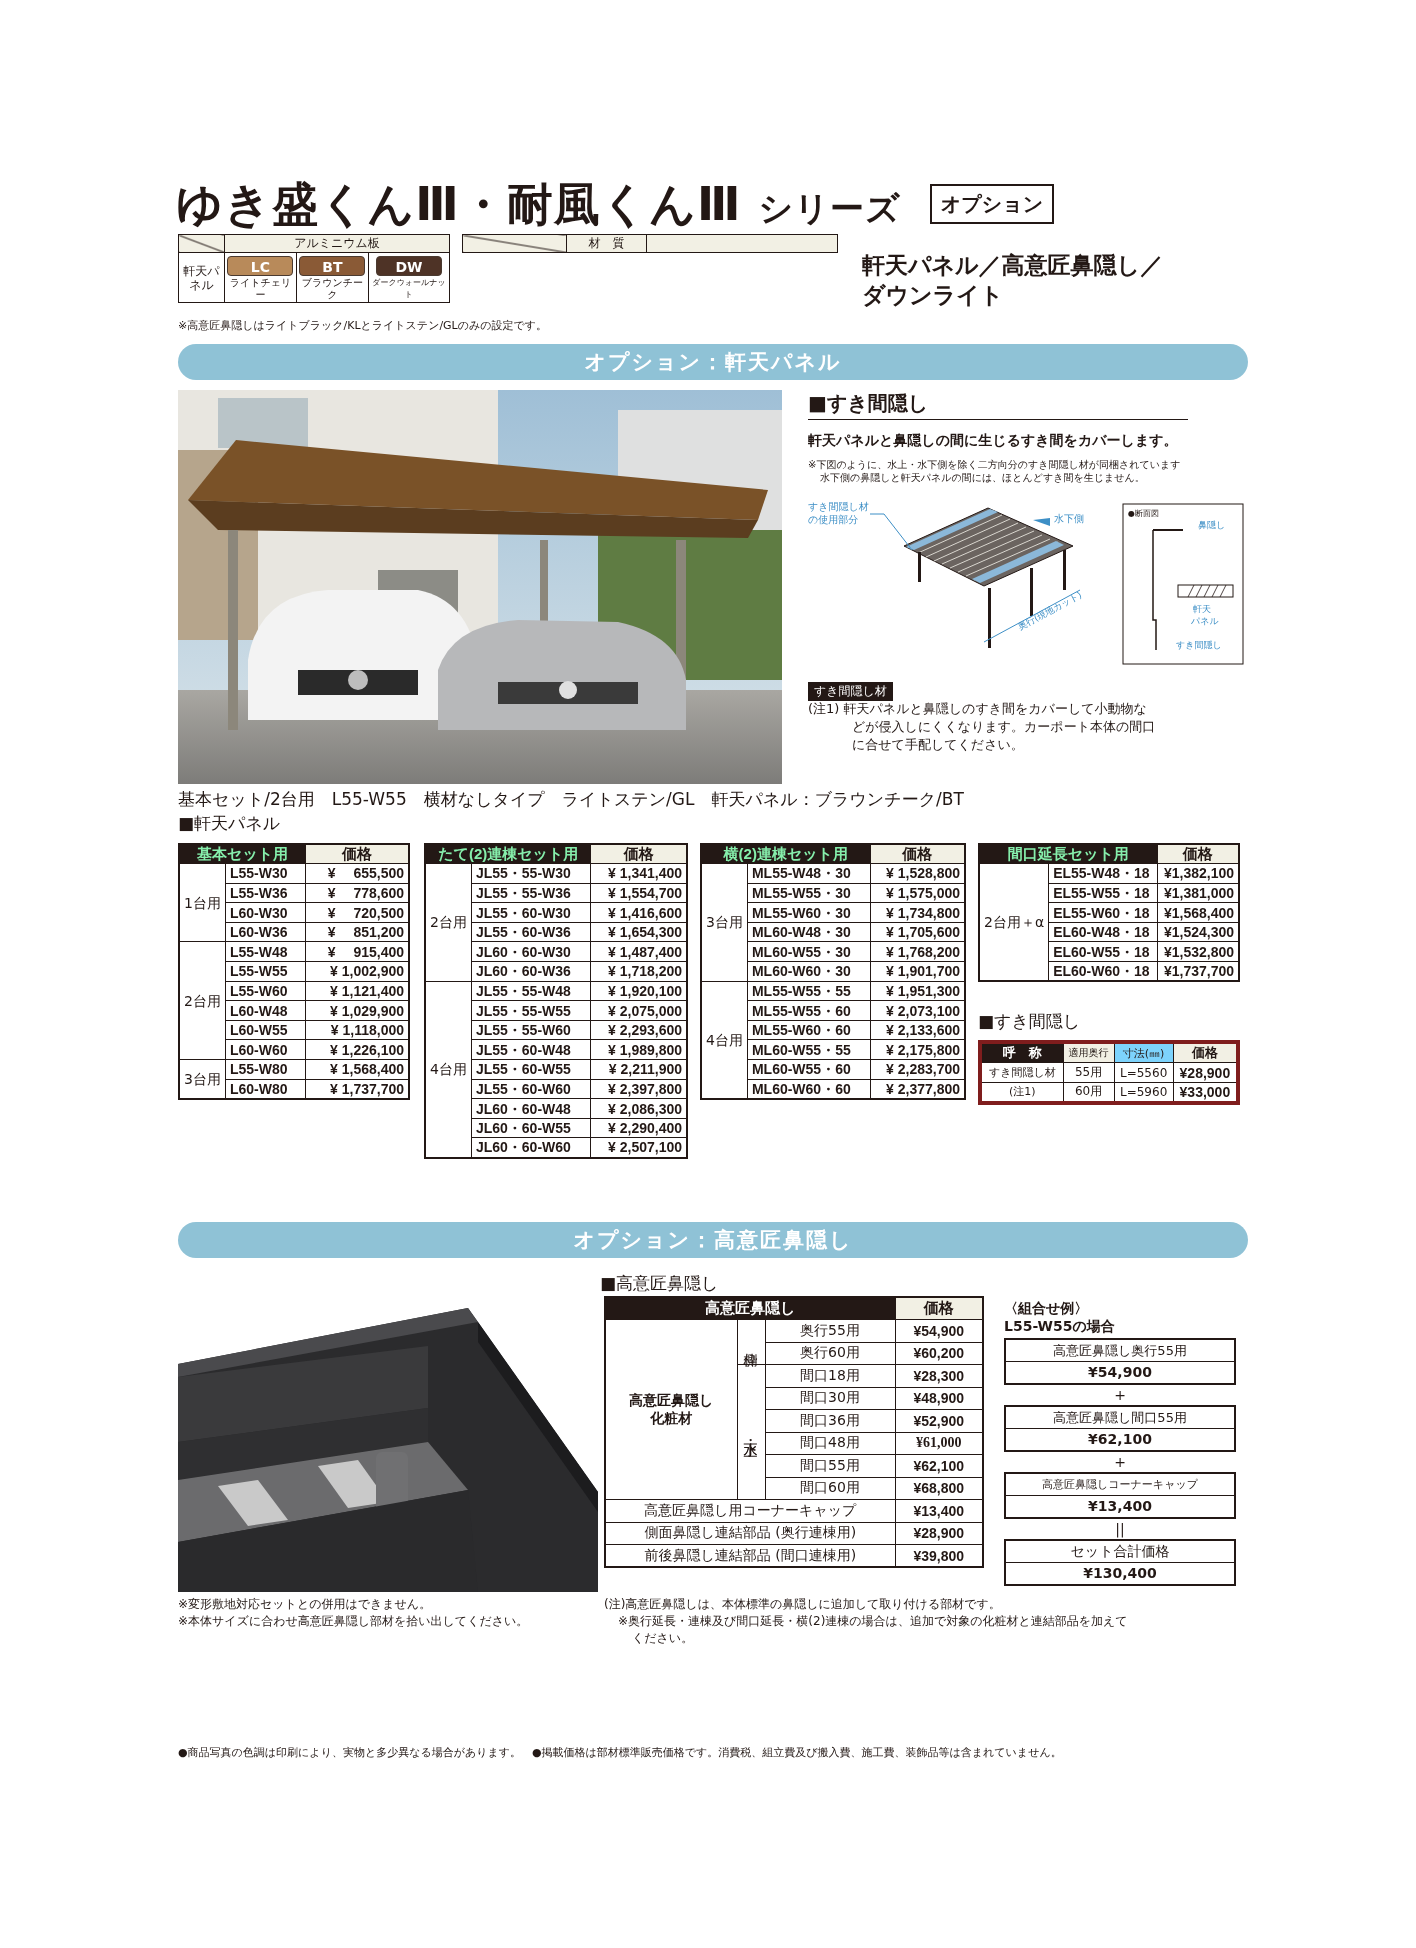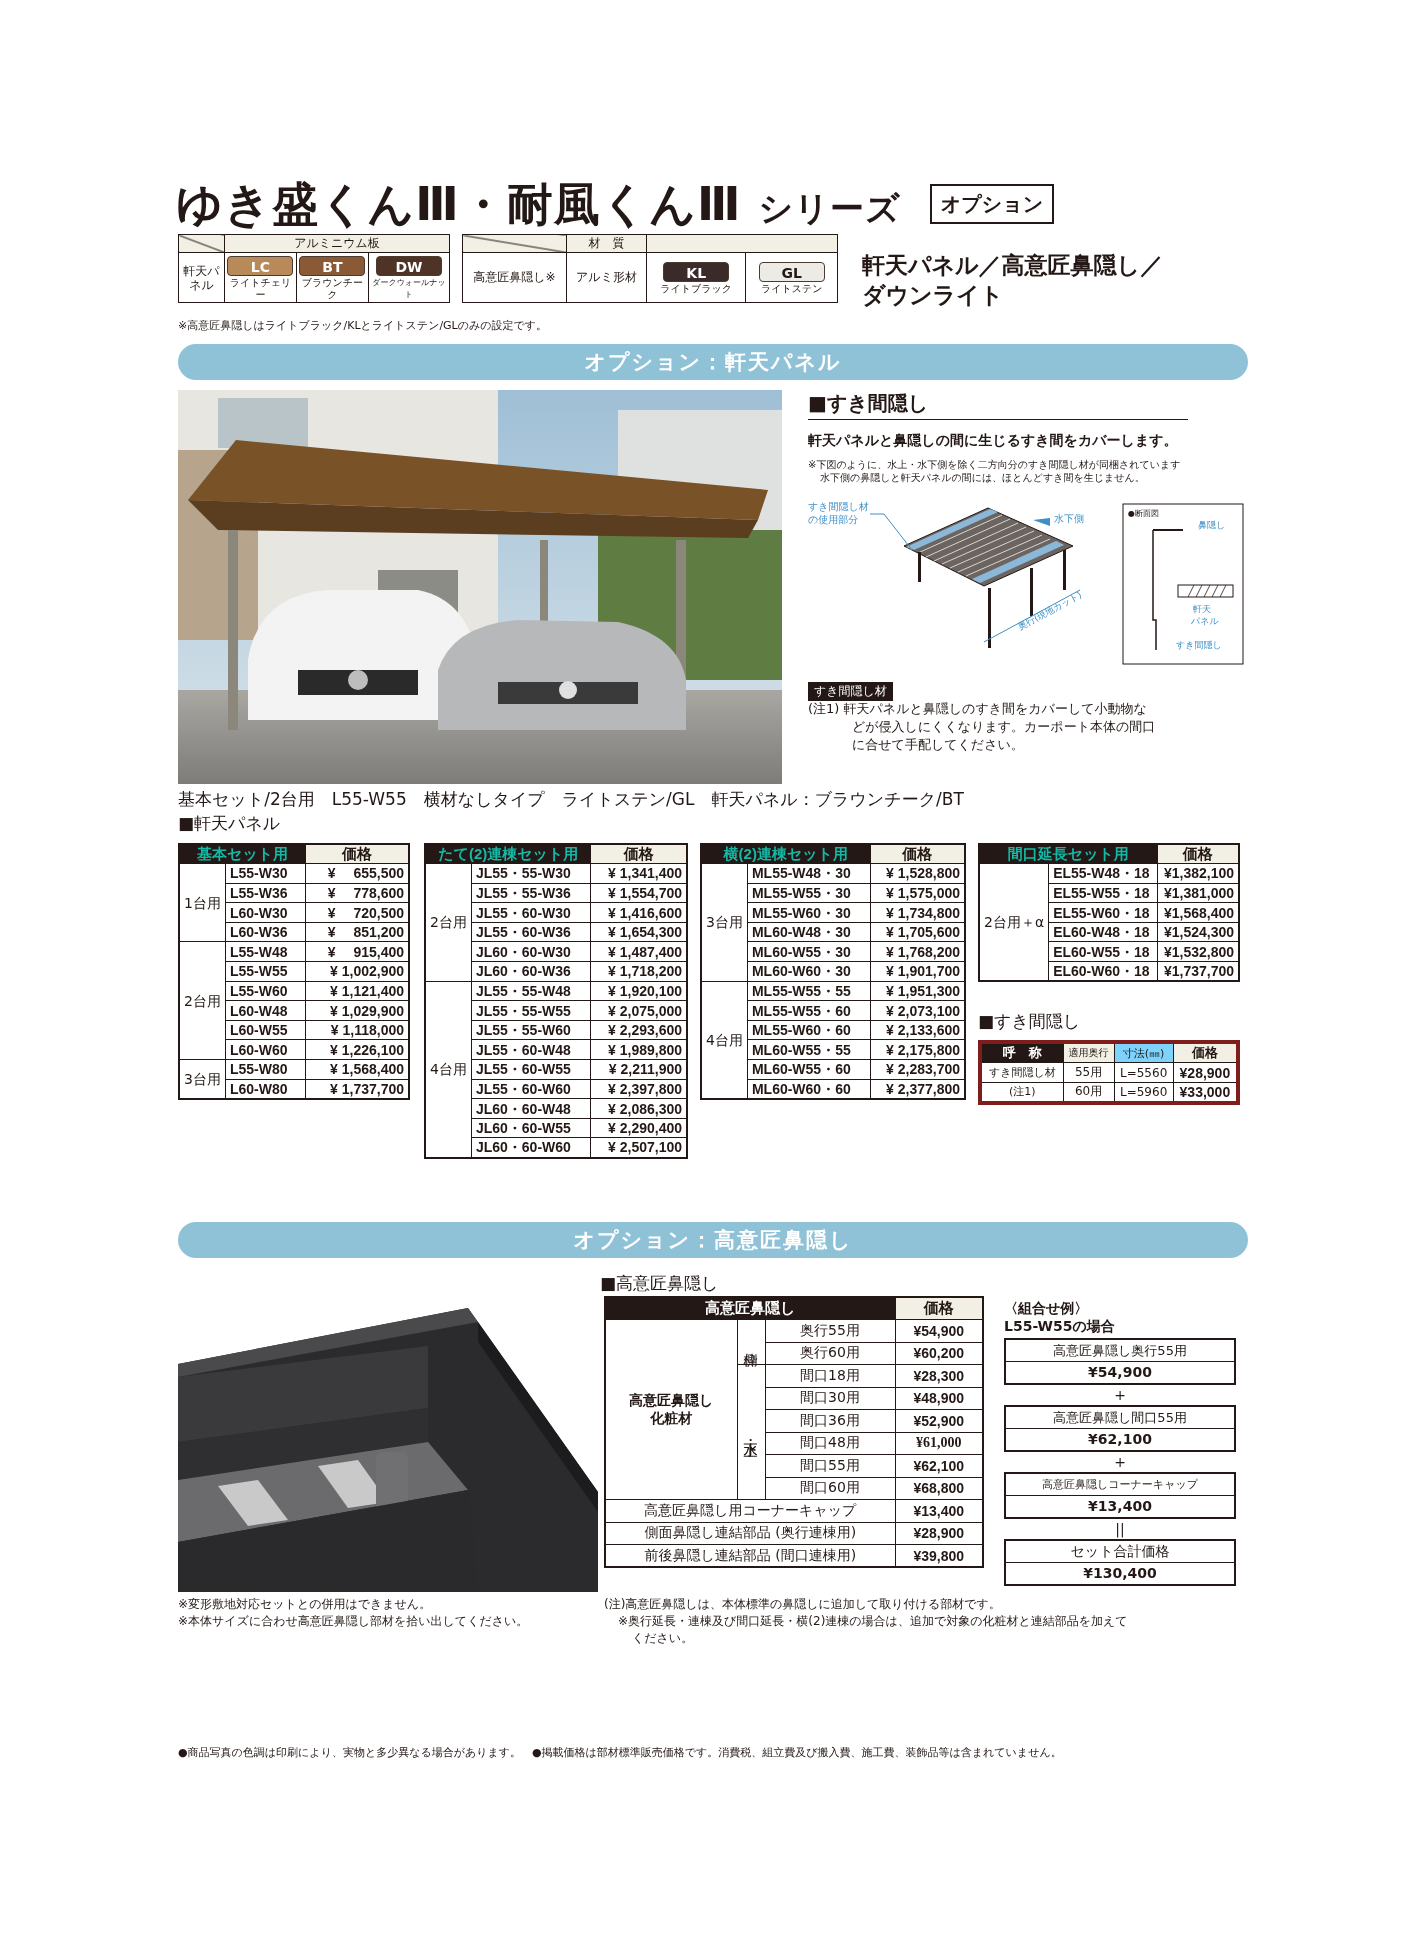--- a/index.html
+++ b/index.html
@@ -26,21 +26,21 @@
   
   .secbar { left: 178px; width: 1070px; height: 36px; background: #8fc2d6; border-radius: 18px; color: #fff; font-size: 21px; font-weight: bold; text-align: center; line-height: 36px; letter-spacing: 2px; }
 
   
   .photo1 { left: 178px; top: 390px; width: 604px; height: 394px; overflow: hidden; background: linear-gradient(#dfe3e4, #c8cbcb 55%, #9a9a96 80%, #8c8e8f); }
   .photo2 { left: 178px; top: 1302px; width: 420px; height: 290px; overflow: hidden; background: #fff; }
 
   
   .pt { font-size: 14px; font-family: "Liberation Sans", sans-serif; font-weight: bold; }
   .pt td { border: 1px solid #231815; padding: 0 4px; height: 19.6px; line-height: 18px; white-space: nowrap; }
-  .pt .th-dark { background: #231815; color: #14b8a6; text-align: center; font-size: 15px; }
+  .pt .th-dark { background: #231815; color: #86efac; text-align: center; font-size: 15px; }
   .pt .th-light { background: #f2f0e4; color: #231815; text-align: center; font-size: 15px; }
   .pt .grp { text-align: center; font-weight: normal; font-family: "DejaVu Sans", sans-serif; font-size: 14px; }
   .pt .model { text-align: left; }
   .pt .price { text-align: right; }
   .pt { border: 2px solid #231815; }
 
   .sq-head { font-size: 17px; }
   .sq-head::before { content: "■"; }
 
   .gap-tab { font-size: 12px; font-family: "DejaVu Sans", sans-serif; }
@@ -90,32 +90,20 @@
   </tr>
 </tbody>
   </table>
 
 <table class="abs ctab" style="left:462px; top:234px; width:376px;">
   <tbody>
       <tr>
     <td class="diag" style="width:104px;"></td>
     <td class="hd" style="width:80px;">材　質</td>
     <td class="hd" colspan="2"></td>
-  </tr>
-  <tr style="height:50px;">
-    <td style="font-size:12px;">高意匠鼻隠し※</td>
-    <td style="font-size:12px;">アルミ形材</td>
-    <td>
-      <div class="swatch" style="background:#3b2a2a;">KL</div>
-      <div class="swl">ライトブラック</div>
-    </td>
-    <td>
-      <div class="swatch" style="background:#ecebe6; color:#231815;">GL</div>
-      <div class="swl">ライトステン</div>
-    </td>
   </tr>
 </tbody>
   </table>
 
 <div class="abs right-sub">
   <div>軒天パネル／高意匠鼻隠し／</div>
   <div>ダウンライト</div>
 </div>
 
 <div class="abs small-note" style="left:178px; top:318px;">※高意匠鼻隠しはライトブラック/KLとライトステン/GLのみの設定です。</div>

